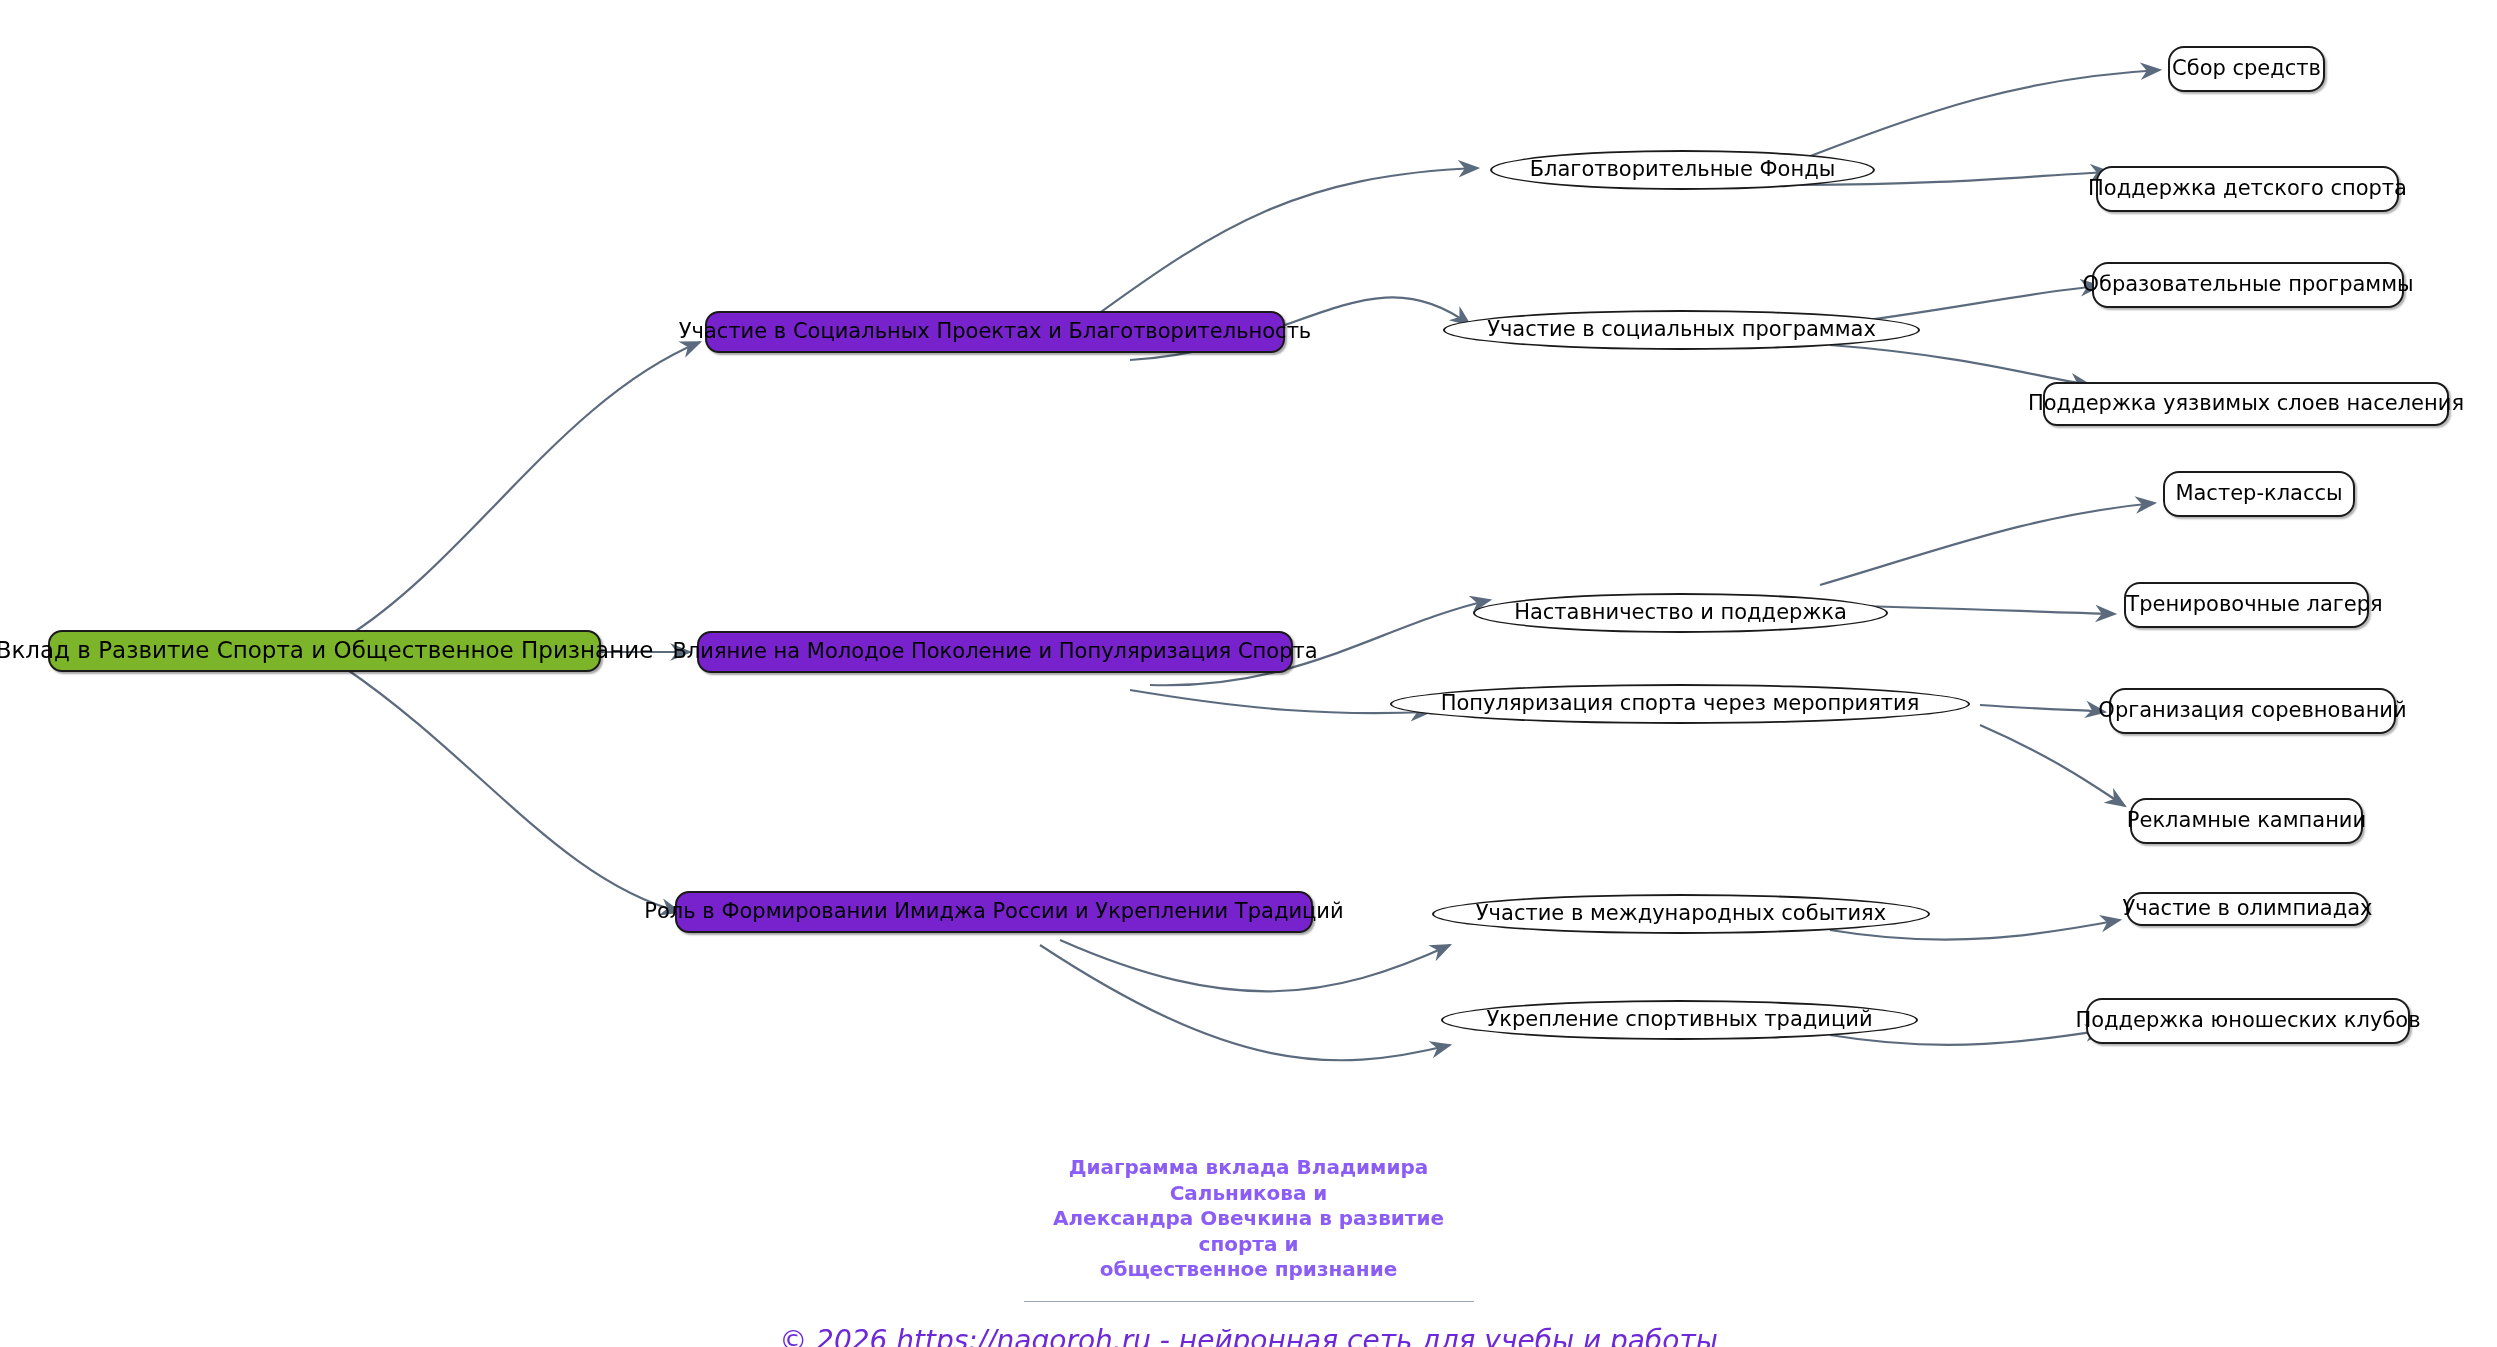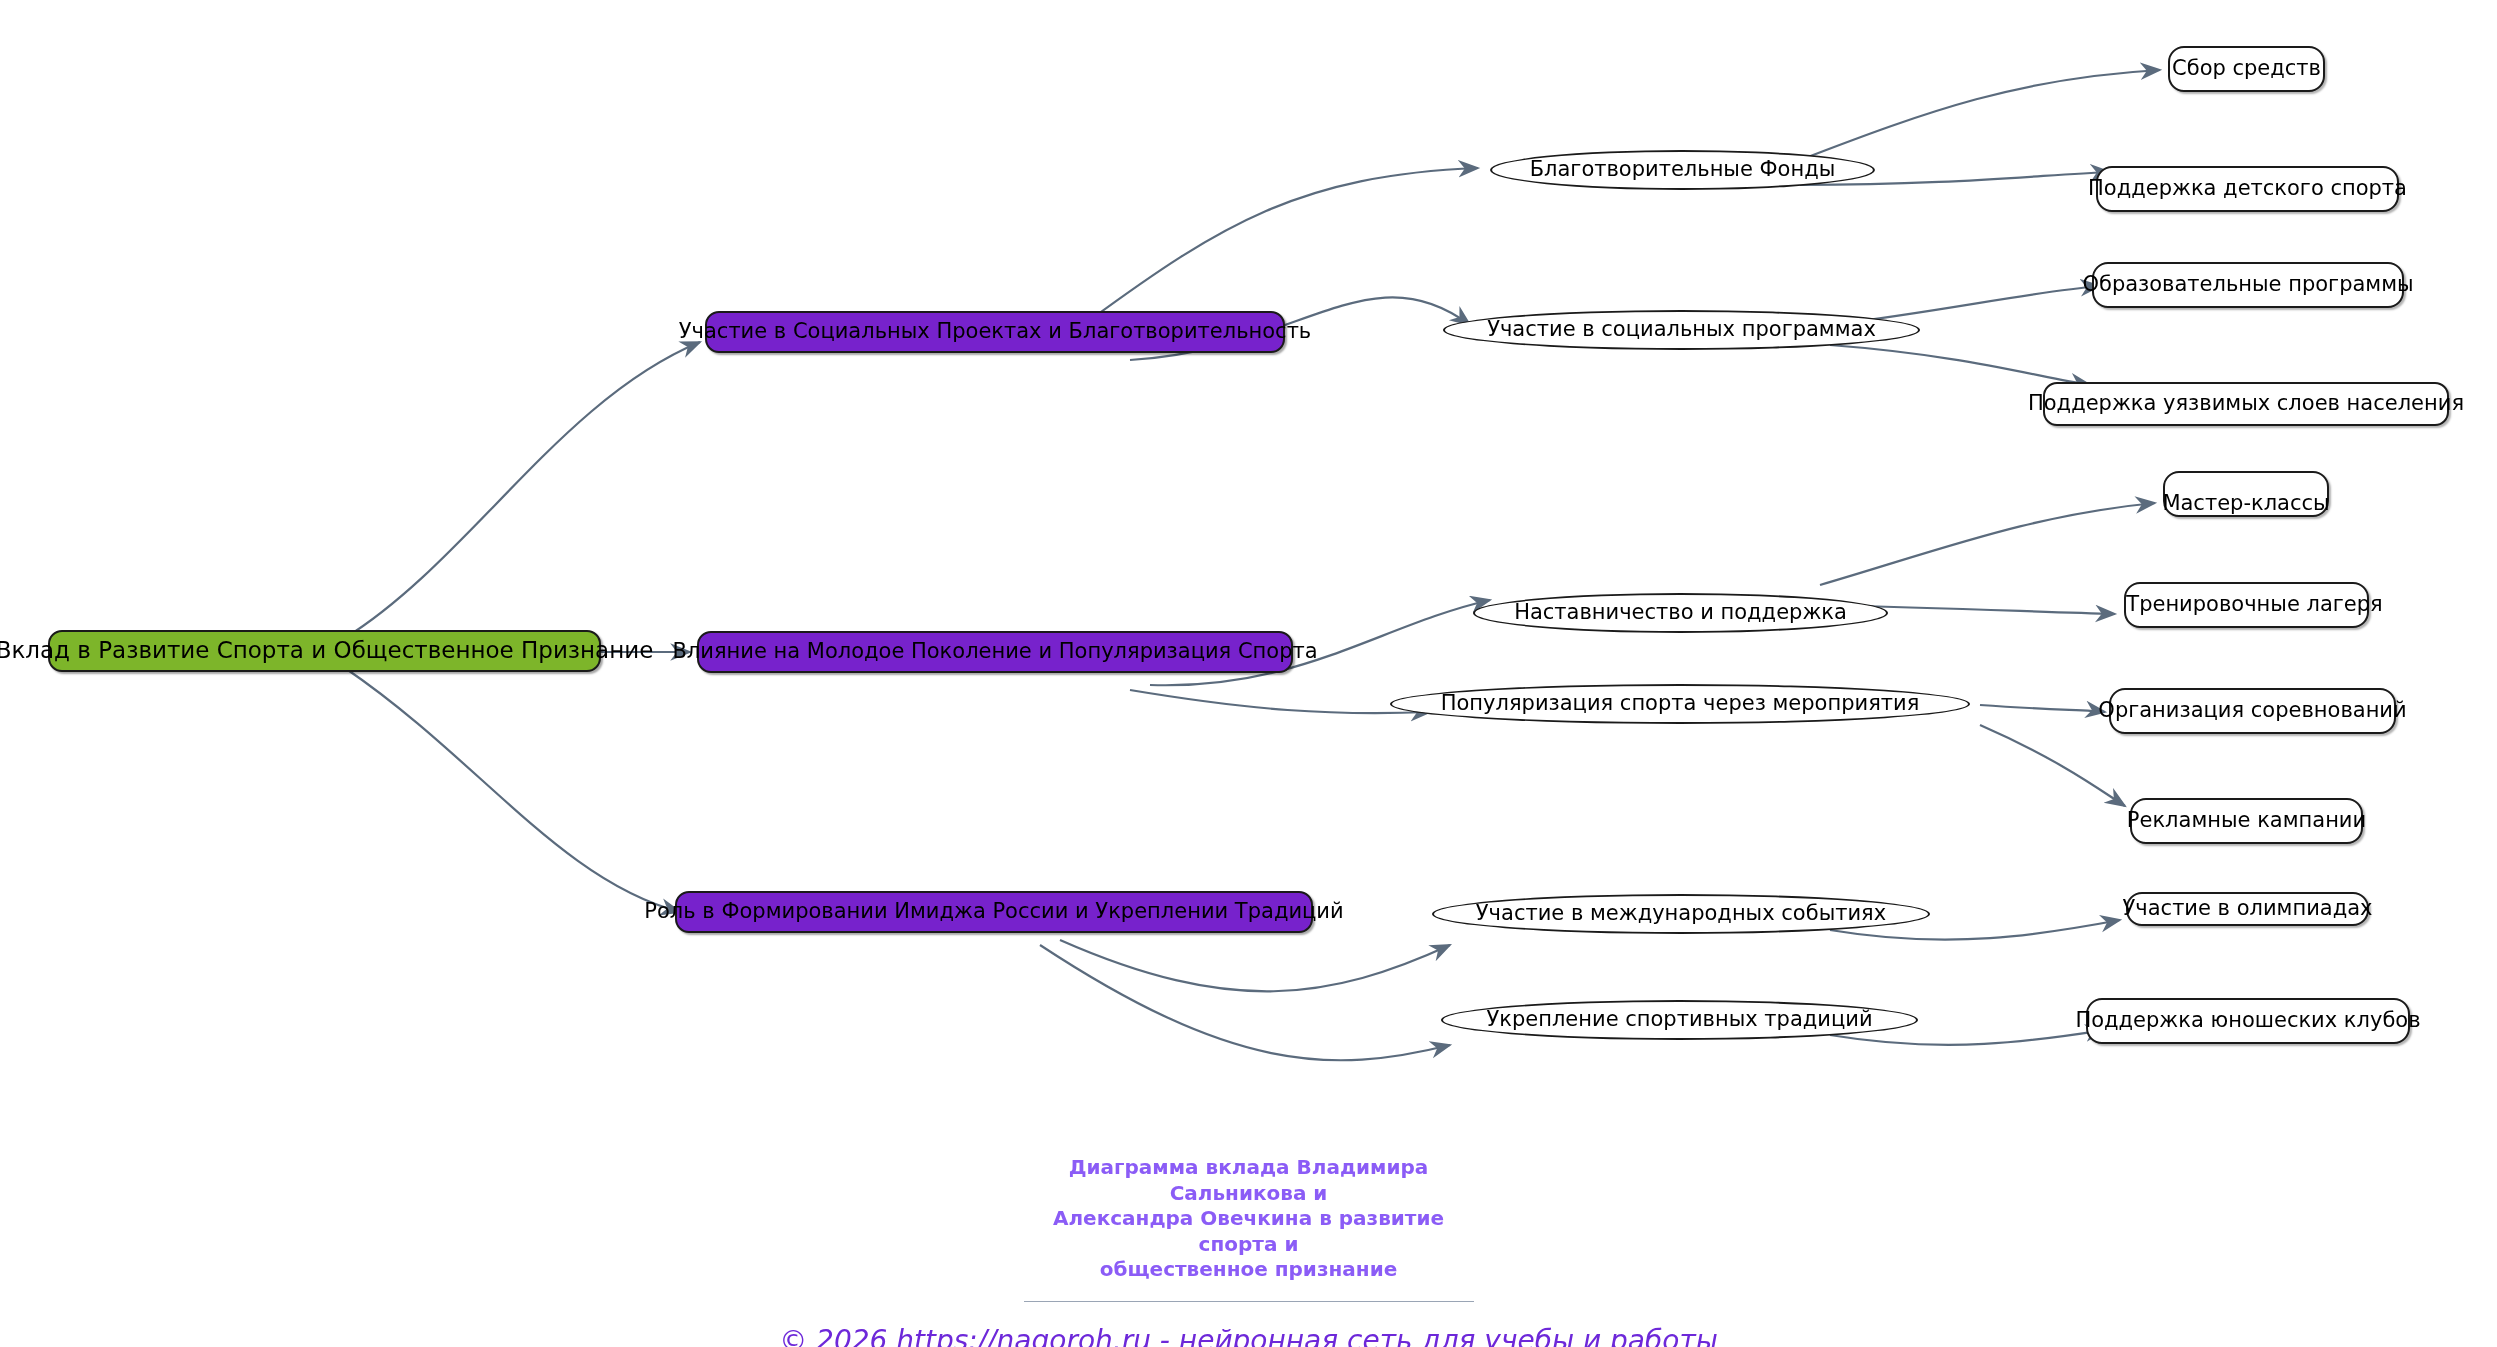--- a/index.html
+++ b/index.html
@@ -186,21 +186,21 @@
   </div>
 
   <div class="node node-leaf" style="left:2092px; top:262px; width:312px; height:46px;">
     <span>Образовательные программы</span>
   </div>
 
   <div class="node node-leaf" style="left:2043px; top:382px; width:406px; height:44px;border-radius:14px;">
     <span>Поддержка уязвимых слоев населения</span>
   </div>
 
-  <div class="node node-leaf" style="left:2163px; top:471px; width:166px; height:46px;align-items:flex-end;">
+  <div class="node node-leaf" style="left:2163px; top:471px; width:192px; height:46px;">
     <span>Мастер-классы</span>
   </div>
 
   <div class="node node-leaf" style="left:2124px; top:582px; width:245px; height:46px;padding-left:16px;">
     <span>Тренировочные лагеря</span>
   </div>
 
   <div class="node node-leaf" style="left:2109px; top:688px; width:287px; height:46px;">
     <span>Организация соревнований</span>
   </div>

